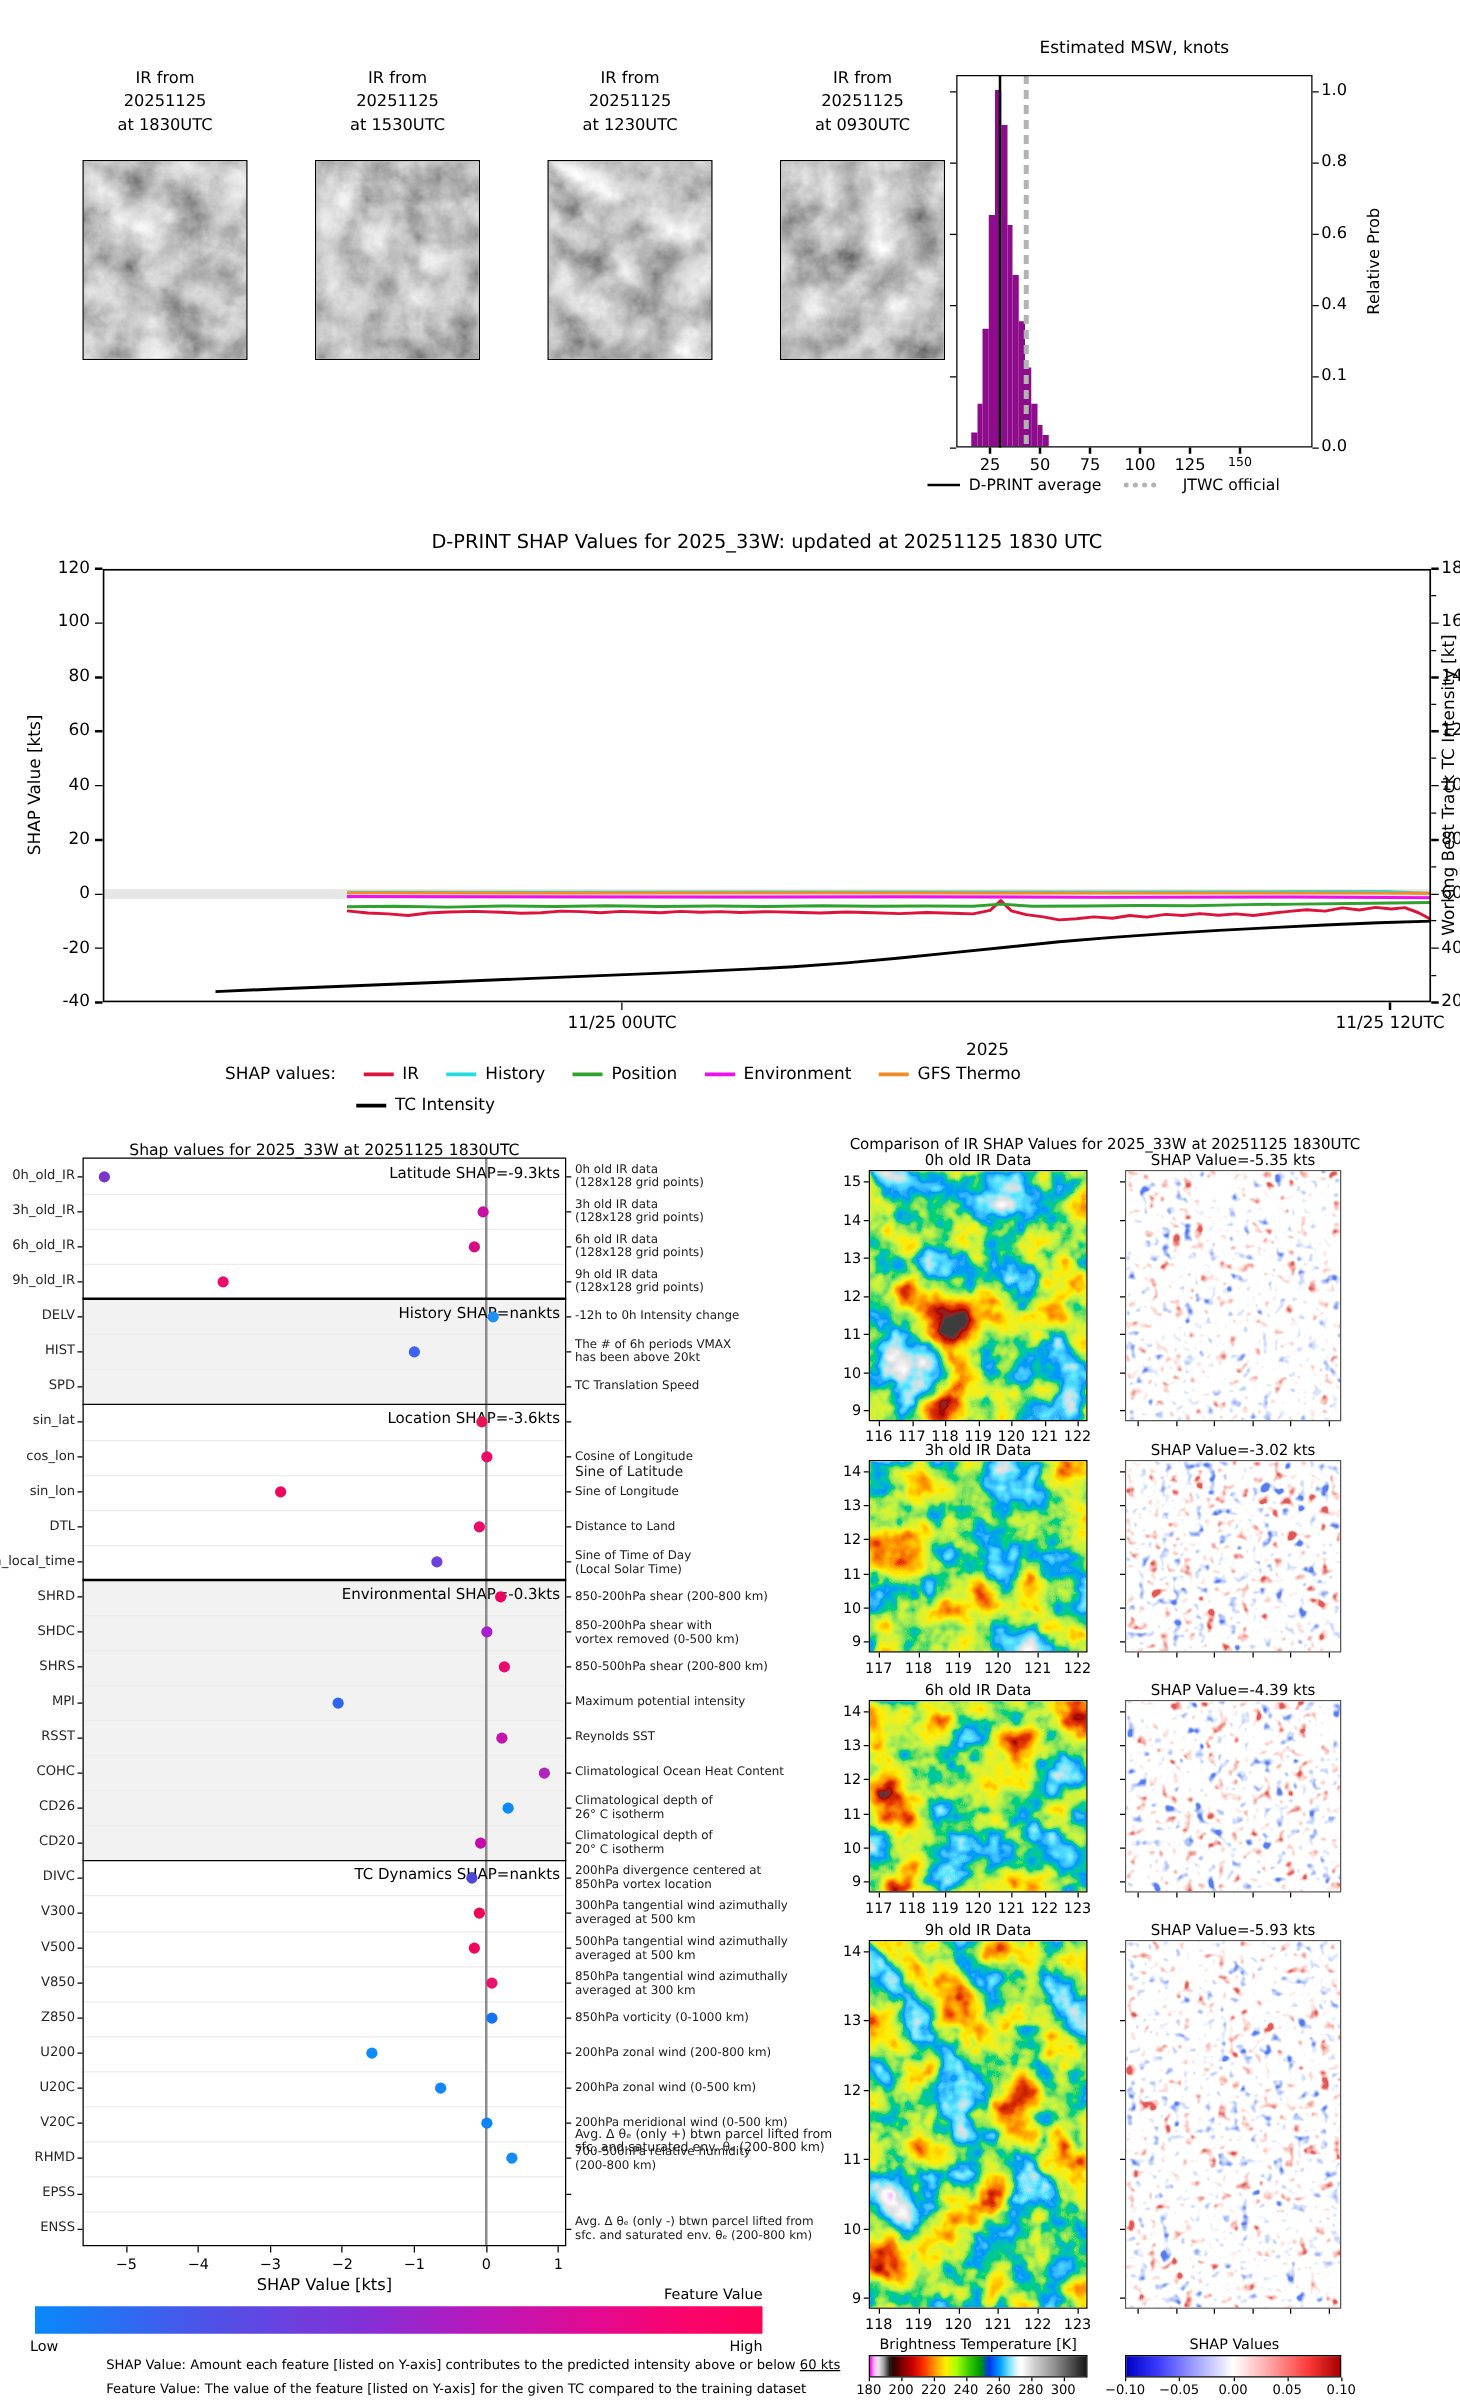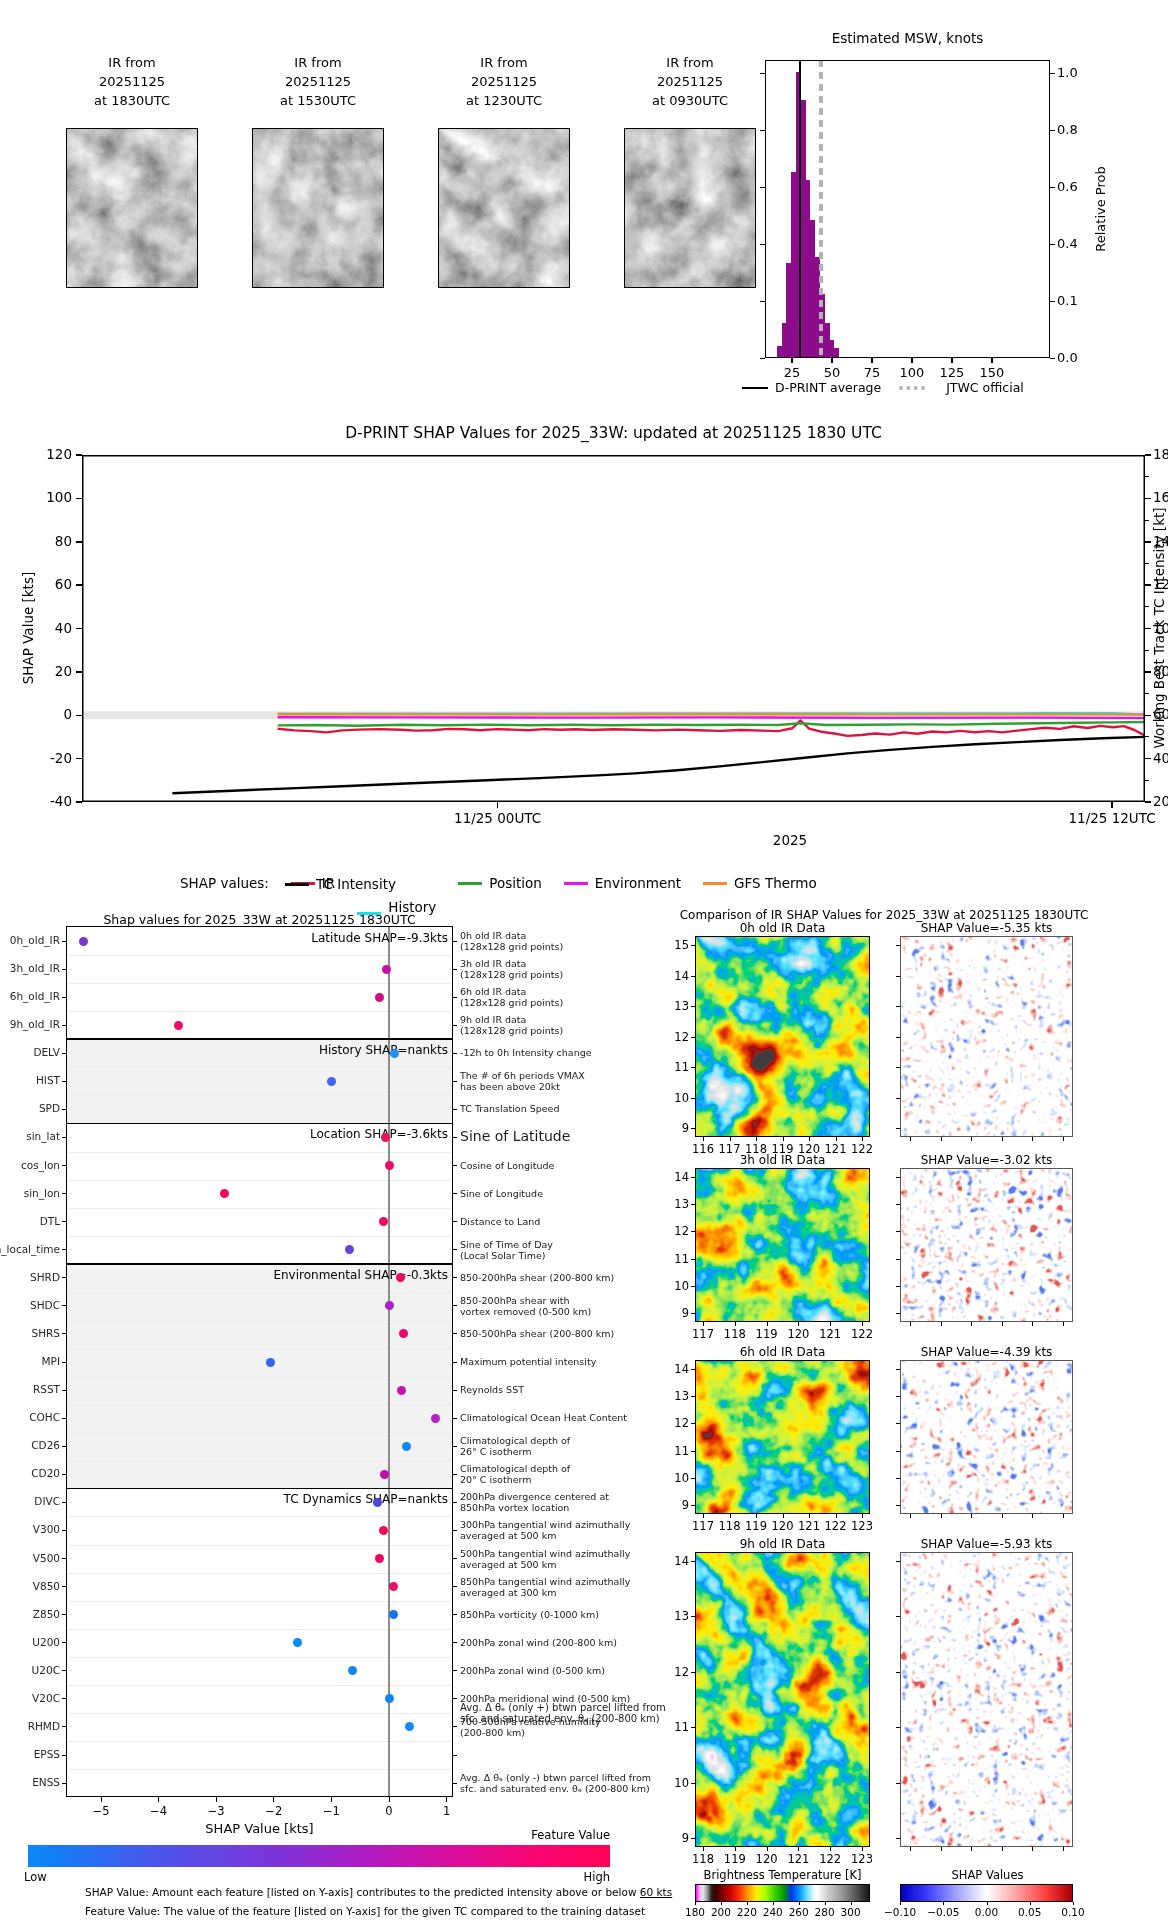--- a/index.html
+++ b/index.html
@@ -194,21 +194,21 @@
     <div style="position: absolute; left: 774px; top: 365px; width: 36px; text-align: center; font-size: 13px;">25</div>
     <div style="position: absolute; left: 831.4px; top: 358px; width: 1.2px; height: 5px; background: rgb(0, 0, 0);"></div>
     <div style="position: absolute; left: 814px; top: 365px; width: 36px; text-align: center; font-size: 13px;">50</div>
     <div style="position: absolute; left: 871.4px; top: 358px; width: 1.2px; height: 5px; background: rgb(0, 0, 0);"></div>
     <div style="position: absolute; left: 854px; top: 365px; width: 36px; text-align: center; font-size: 13px;">75</div>
     <div style="position: absolute; left: 911.4px; top: 358px; width: 1.2px; height: 5px; background: rgb(0, 0, 0);"></div>
     <div style="position: absolute; left: 894px; top: 365px; width: 36px; text-align: center; font-size: 13px;">100</div>
     <div style="position: absolute; left: 951.4px; top: 358px; width: 1.2px; height: 5px; background: rgb(0, 0, 0);"></div>
     <div style="position: absolute; left: 934px; top: 365px; width: 36px; text-align: center; font-size: 13px;">125</div>
     <div style="position: absolute; left: 991.4px; top: 358px; width: 1.2px; height: 5px; background: rgb(0, 0, 0);"></div>
-    <div style="position: absolute; left: 974px; top: 365px; width: 36px; text-align: center; font-size: 13px;">150</div>
+    <div style="position: absolute; left: 974px; top: 365px; width: 36px; text-align: center; font-size: 10px;">150</div>
     <div style="position: absolute; left: 742px; top: 380px; display: flex; align-items: center; column-gap: 18px; font-size: 12.5px;">
       <span style="display: inline-flex; align-items: center; gap: 7px;">
         <span style="display: inline-block; width: 26px; height: 0px; border-top: 2.5px solid rgb(0, 0, 0);"></span>
         <span>D-PRINT average</span>
       </span>
       <span style="display: inline-flex; align-items: center; gap: 21px;">
         <span style="display: inline-block; width: 26px; height: 0px; border-top: 4px dotted rgb(179, 179, 179);"></span>
         <span>JTWC official</span>
       </span>
     </div>
@@ -269,21 +269,21 @@
     <div style="position: absolute; left: 496.883px; top: 802px; width: 1.5px; height: 6px; background: rgb(0, 0, 0);"></div>
     <div style="position: absolute; left: 437.633px; top: 810px; width: 120px; text-align: center; font-size: 13.5px;">11/25 00UTC</div>
     <div style="position: absolute; left: 1111.3px; top: 802px; width: 1.5px; height: 6px; background: rgb(0, 0, 0);"></div>
     <div style="position: absolute; left: 1052.05px; top: 810px; width: 120px; text-align: center; font-size: 13.5px;">11/25 12UTC</div>
     <div style="position: absolute; left: 180px; top: 851px; display: flex; align-items: center; column-gap: 22px; font-size: 13.5px;">
       <span>SHAP values:</span>
       <span style="display: inline-flex; align-items: center; gap: 7px;">
         <span style="display: inline-block; width: 24px; height: 3px; background: rgb(220, 20, 60);"></span>
         <span>IR</span>
       </span>
-      <span style="display: inline-flex; align-items: flex-end; gap: 7px; margin-top: 48px;">
+      <span style="display: inline-flex; align-items: center; gap: 7px;">
         <span style="display: inline-block; width: 24px; height: 3px; background: rgb(34, 222, 222);"></span>
         <span>History</span>
       </span>
       <span style="display: inline-flex; align-items: center; gap: 7px;">
         <span style="display: inline-block; width: 24px; height: 3px; background: rgb(46, 161, 46);"></span>
         <span>Position</span>
       </span>
       <span style="display: inline-flex; align-items: center; gap: 7px;">
         <span style="display: inline-block; width: 24px; height: 3px; background: rgb(239, 15, 239);"></span>
         <span>Environment</span>
@@ -370,21 +370,21 @@
     <div style="position: absolute; left: 460px; top: 1070.35px; font-size: 9.5px; line-height: 11px; white-space: pre-line; color: rgb(26, 26, 26);">The # of 6h periods VMAX
 has been above 20kt</div>
     <div style="position: absolute; left: 326.9px; top: 1076.85px; width: 9px; height: 9px; border-radius: 50%; background: rgb(64, 99, 242);"></div>
     <div style="position: absolute; left: -68px; top: 1102.42px; width: 128px; text-align: right; font-size: 10.5px; color: rgb(38, 38, 38);">SPD</div>
     <div style="position: absolute; left: 62px; top: 1108.92px; width: 4px; height: 1px; background: rgb(0, 0, 0);"></div>
     <div style="position: absolute; left: 453px; top: 1108.92px; width: 4px; height: 1px; background: rgb(0, 0, 0);"></div>
     <div style="position: absolute; left: 460px; top: 1103.42px; font-size: 9.5px; line-height: 11px; white-space: pre-line; color: rgb(26, 26, 26);">TC Translation Speed</div>
     <div style="position: absolute; left: -68px; top: 1130.49px; width: 128px; text-align: right; font-size: 10.5px; color: rgb(38, 38, 38);">sin_lat</div>
     <div style="position: absolute; left: 62px; top: 1136.99px; width: 4px; height: 1px; background: rgb(0, 0, 0);"></div>
     <div style="position: absolute; left: 453px; top: 1136.99px; width: 4px; height: 1px; background: rgb(0, 0, 0);"></div>
-    <div style="position: absolute; left: 460px; top: 1131px; font-size: 14px; line-height: 11px; white-space: pre-line; color: rgb(26, 26, 26);">Sine of Latitude</div>
+    <div style="position: absolute; left: 460px; top: 1172px; font-size: 11px; line-height: 11px; white-space: pre-line; color: rgb(26, 26, 26);">Sine of Latitude</div>
     <div style="position: absolute; left: 381.044px; top: 1132.99px; width: 9px; height: 9px; border-radius: 50%; background: rgb(232, 20, 87);"></div>
     <div style="position: absolute; left: -68px; top: 1158.56px; width: 128px; text-align: right; font-size: 10.5px; color: rgb(38, 38, 38);">cos_lon</div>
     <div style="position: absolute; left: 62px; top: 1165.06px; width: 4px; height: 1px; background: rgb(0, 0, 0);"></div>
     <div style="position: absolute; left: 453px; top: 1165.06px; width: 4px; height: 1px; background: rgb(0, 0, 0);"></div>
     <div style="position: absolute; left: 460px; top: 1159.56px; font-size: 9.5px; line-height: 11px; white-space: pre-line; color: rgb(26, 26, 26);">Cosine of Longitude</div>
     <div style="position: absolute; left: 384.5px; top: 1161.06px; width: 9px; height: 9px; border-radius: 50%; background: rgb(236, 10, 105);"></div>
     <div style="position: absolute; left: -68px; top: 1186.63px; width: 128px; text-align: right; font-size: 10.5px; color: rgb(38, 38, 38);">sin_lon</div>
     <div style="position: absolute; left: 62px; top: 1193.13px; width: 4px; height: 1px; background: rgb(0, 0, 0);"></div>
     <div style="position: absolute; left: 453px; top: 1193.13px; width: 4px; height: 1px; background: rgb(0, 0, 0);"></div>
     <div style="position: absolute; left: 460px; top: 1187.63px; font-size: 9.5px; line-height: 11px; white-space: pre-line; color: rgb(26, 26, 26);">Sine of Longitude</div>

